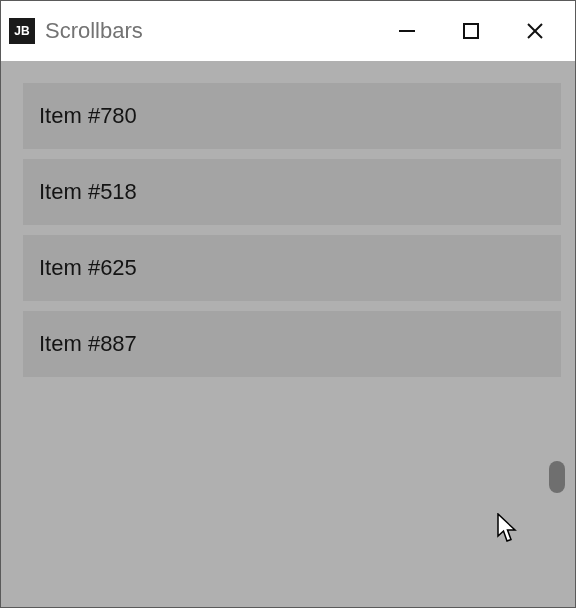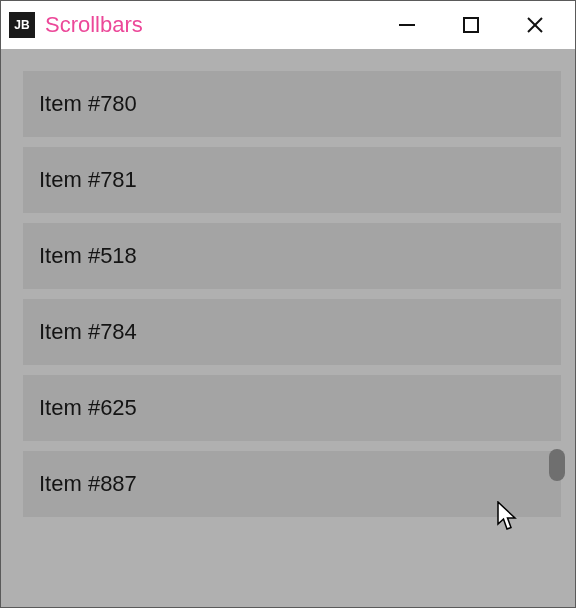--- a/index.html
+++ b/index.html
@@ -4,38 +4,38 @@
 <style>
   * { box-sizing: border-box; margin: 0; padding: 0; }
   html, body { width: 576px; height: 608px; overflow: hidden; font-family: "Segoe UI", Arial, sans-serif; }
   .window {
     width: 576px; height: 608px;
     background: #b0b0b0;
     border: 1px solid #5a5a5a;
     display: flex; flex-direction: column;
   }
   .titlebar {
-    height: 48px;
+    height: 60px;
     background: #ffffff;
     display: flex; align-items: center;
     padding: 0 8px 0 8px;
   }
   .app-icon {
     width: 26px; height: 26px;
     background: #1a1a1a;
     color: #fff;
     font-size: 12px;
     font-weight: 700;
     display: flex; align-items: center; justify-content: center;
     margin-right: 10px;
     letter-spacing: 0;
   }
   .title-text {
     font-size: 22px;
-    color: #ec4899;
+    color: #737373;
     flex: 0 0 auto;
   }
   .title-spacer { flex: 1; }
   .win-controls {
     display: flex; height: 100%;
   }
   .win-btn {
     width: 64px; height: 100%;
     display: flex; align-items: center; justify-content: center;
     background: transparent;
@@ -109,27 +109,21 @@
       </button>
     </div>
   </div>
 
   <div class="content">
     <div class="list">
       <div class="item">
           <span>Item #780</span>
         </div>
       <div class="item">
-          <span>Item #781</span>
-        </div>
-      <div class="item">
           <span>Item #518</span>
-        </div>
-      <div class="item">
-          <span>Item #784</span>
         </div>
       <div class="item">
           <span>Item #625</span>
         </div>
       <div class="item">
           <span>Item #887</span>
         </div>
     </div>
 
     <div class="scrollbar-track">

